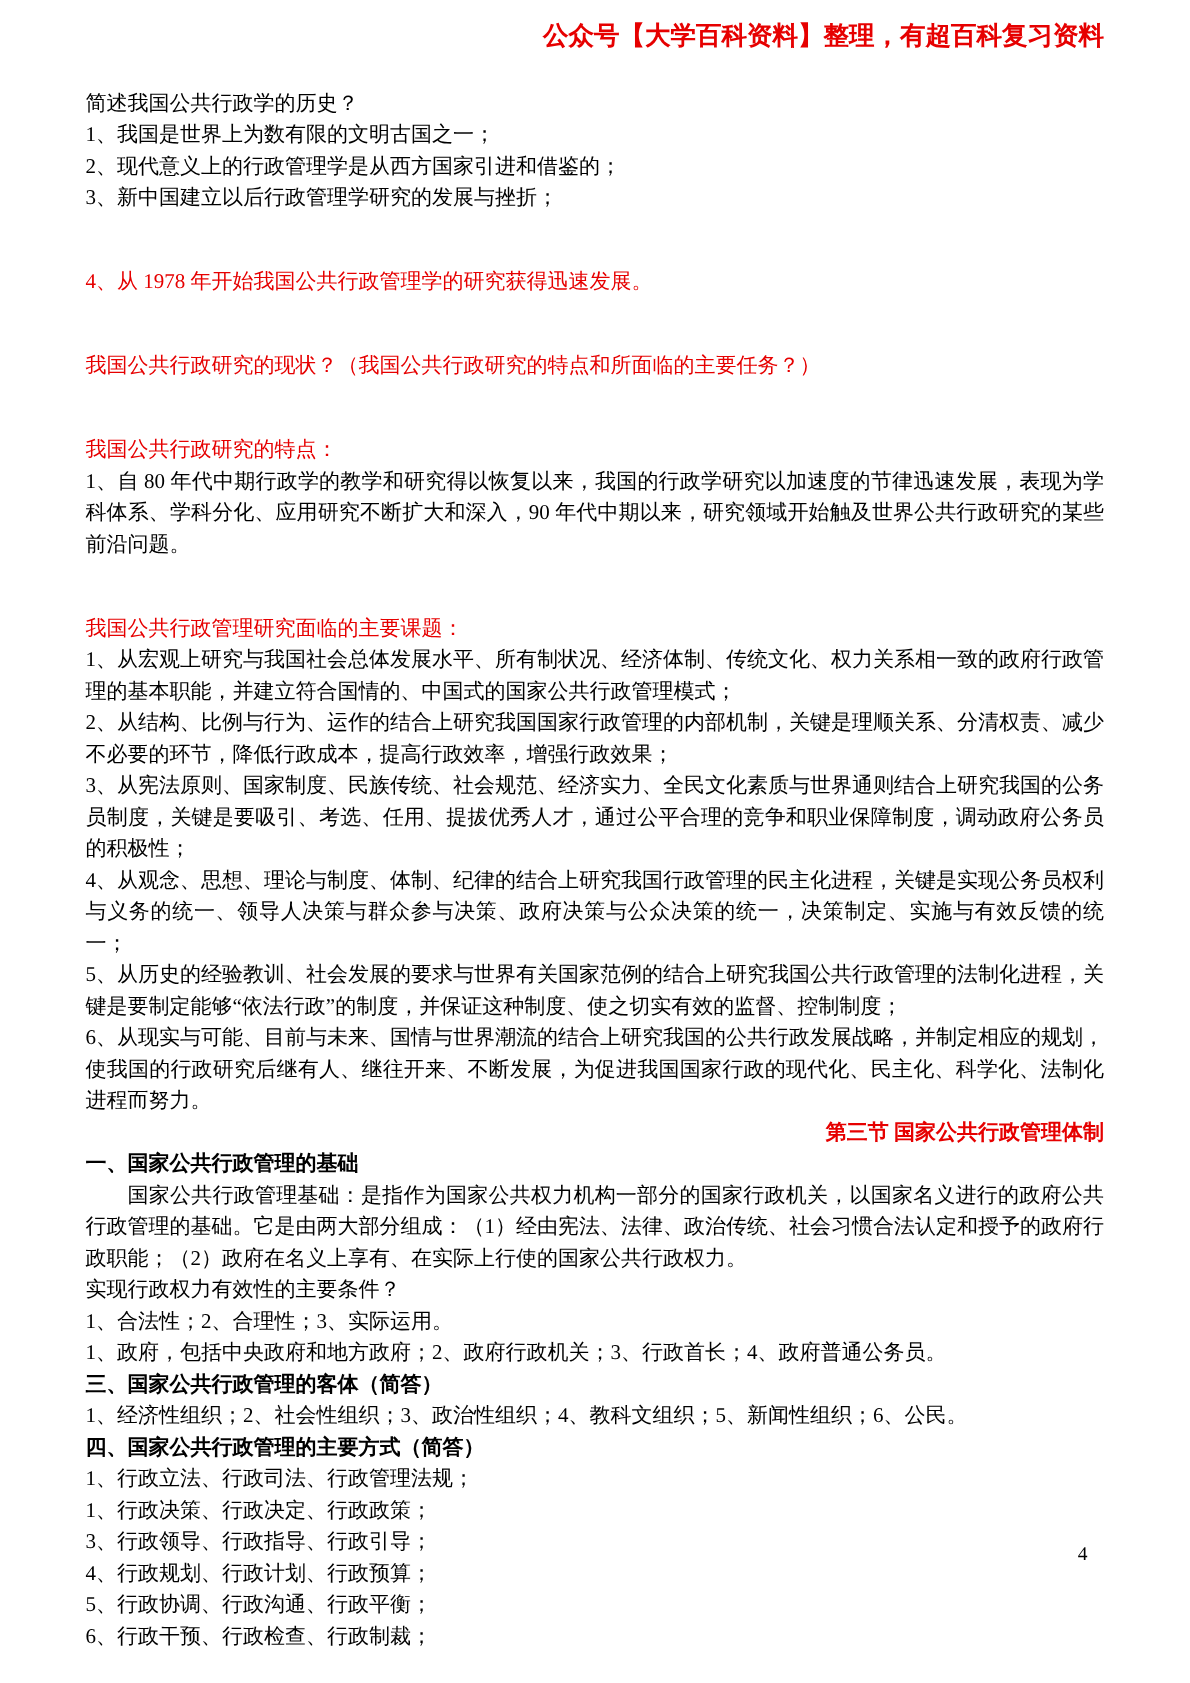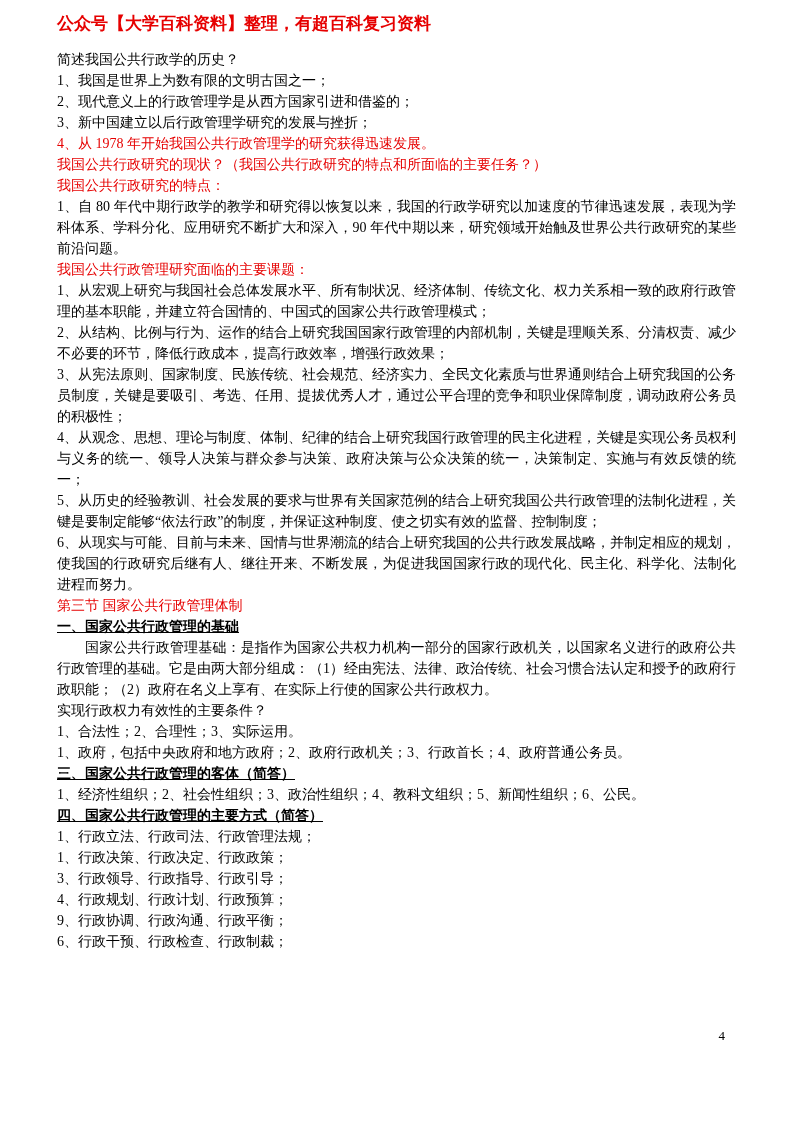--- a/index.html
+++ b/index.html
@@ -10,37 +10,36 @@
     box-sizing: border-box;
     background: #ffffff;
     padding: 13px 57px 0 57px;
     font-family: "Liberation Serif", "DejaVu Serif", serif;
     font-size: 14px;
     line-height: 21px;
     color: #000000;
     overflow: hidden;
   }
   .hdr {
-    text-align: left;
+    text-align: right;
     font-weight: bold;
     font-size: 17px;
     line-height: 22px;
     color: var(--accent-red, #e60000);
-    margin-bottom: 14px;
+    margin-bottom: 24px;
   }
   .p   { text-align: justify; }
-  .red { color: var(--accent-red, #e60000); }
+  .red { color: var(--accent-red, #e60000); margin-top: 35px; }
   .sec {
-    text-align: left;
-    font-weight: normal;
+    text-align: right;
+    font-weight: bold;
     color: var(--accent-red, #e60000);
   }
   .h {
     font-weight: bold;
-    text-decoration: underline;
   }
   .indent { text-indent: 2em; }
   .pageno {
     position: absolute;
     right: 68px;
     bottom: 76px;
     font-size: 13px;
   }
 </style>
 </head>
@@ -71,17 +70,17 @@
   <div class="p">实现行政权力有效性的主要条件？</div>
   <div class="p">1、合法性；2、合理性；3、实际运用。</div>
   <div class="p">1、政府，包括中央政府和地方政府；2、政府行政机关；3、行政首长；4、政府普通公务员。</div>
   <div class="p h">三、国家公共行政管理的客体（简答）</div>
   <div class="p">1、经济性组织；2、社会性组织；3、政治性组织；4、教科文组织；5、新闻性组织；6、公民。</div>
   <div class="p h">四、国家公共行政管理的主要方式（简答）</div>
   <div class="p">1、行政立法、行政司法、行政管理法规；</div>
   <div class="p">1、行政决策、行政决定、行政政策；</div>
   <div class="p">3、行政领导、行政指导、行政引导；</div>
   <div class="p">4、行政规划、行政计划、行政预算；</div>
-  <div class="p">9、行政协调、行政沟通、行政平衡；</div>
+  <div class="p">5、行政协调、行政沟通、行政平衡；</div>
   <div class="p">6、行政干预、行政检查、行政制裁；</div>
 
   <div class="pageno">4</div>
 </div>
 
 </body></html>

